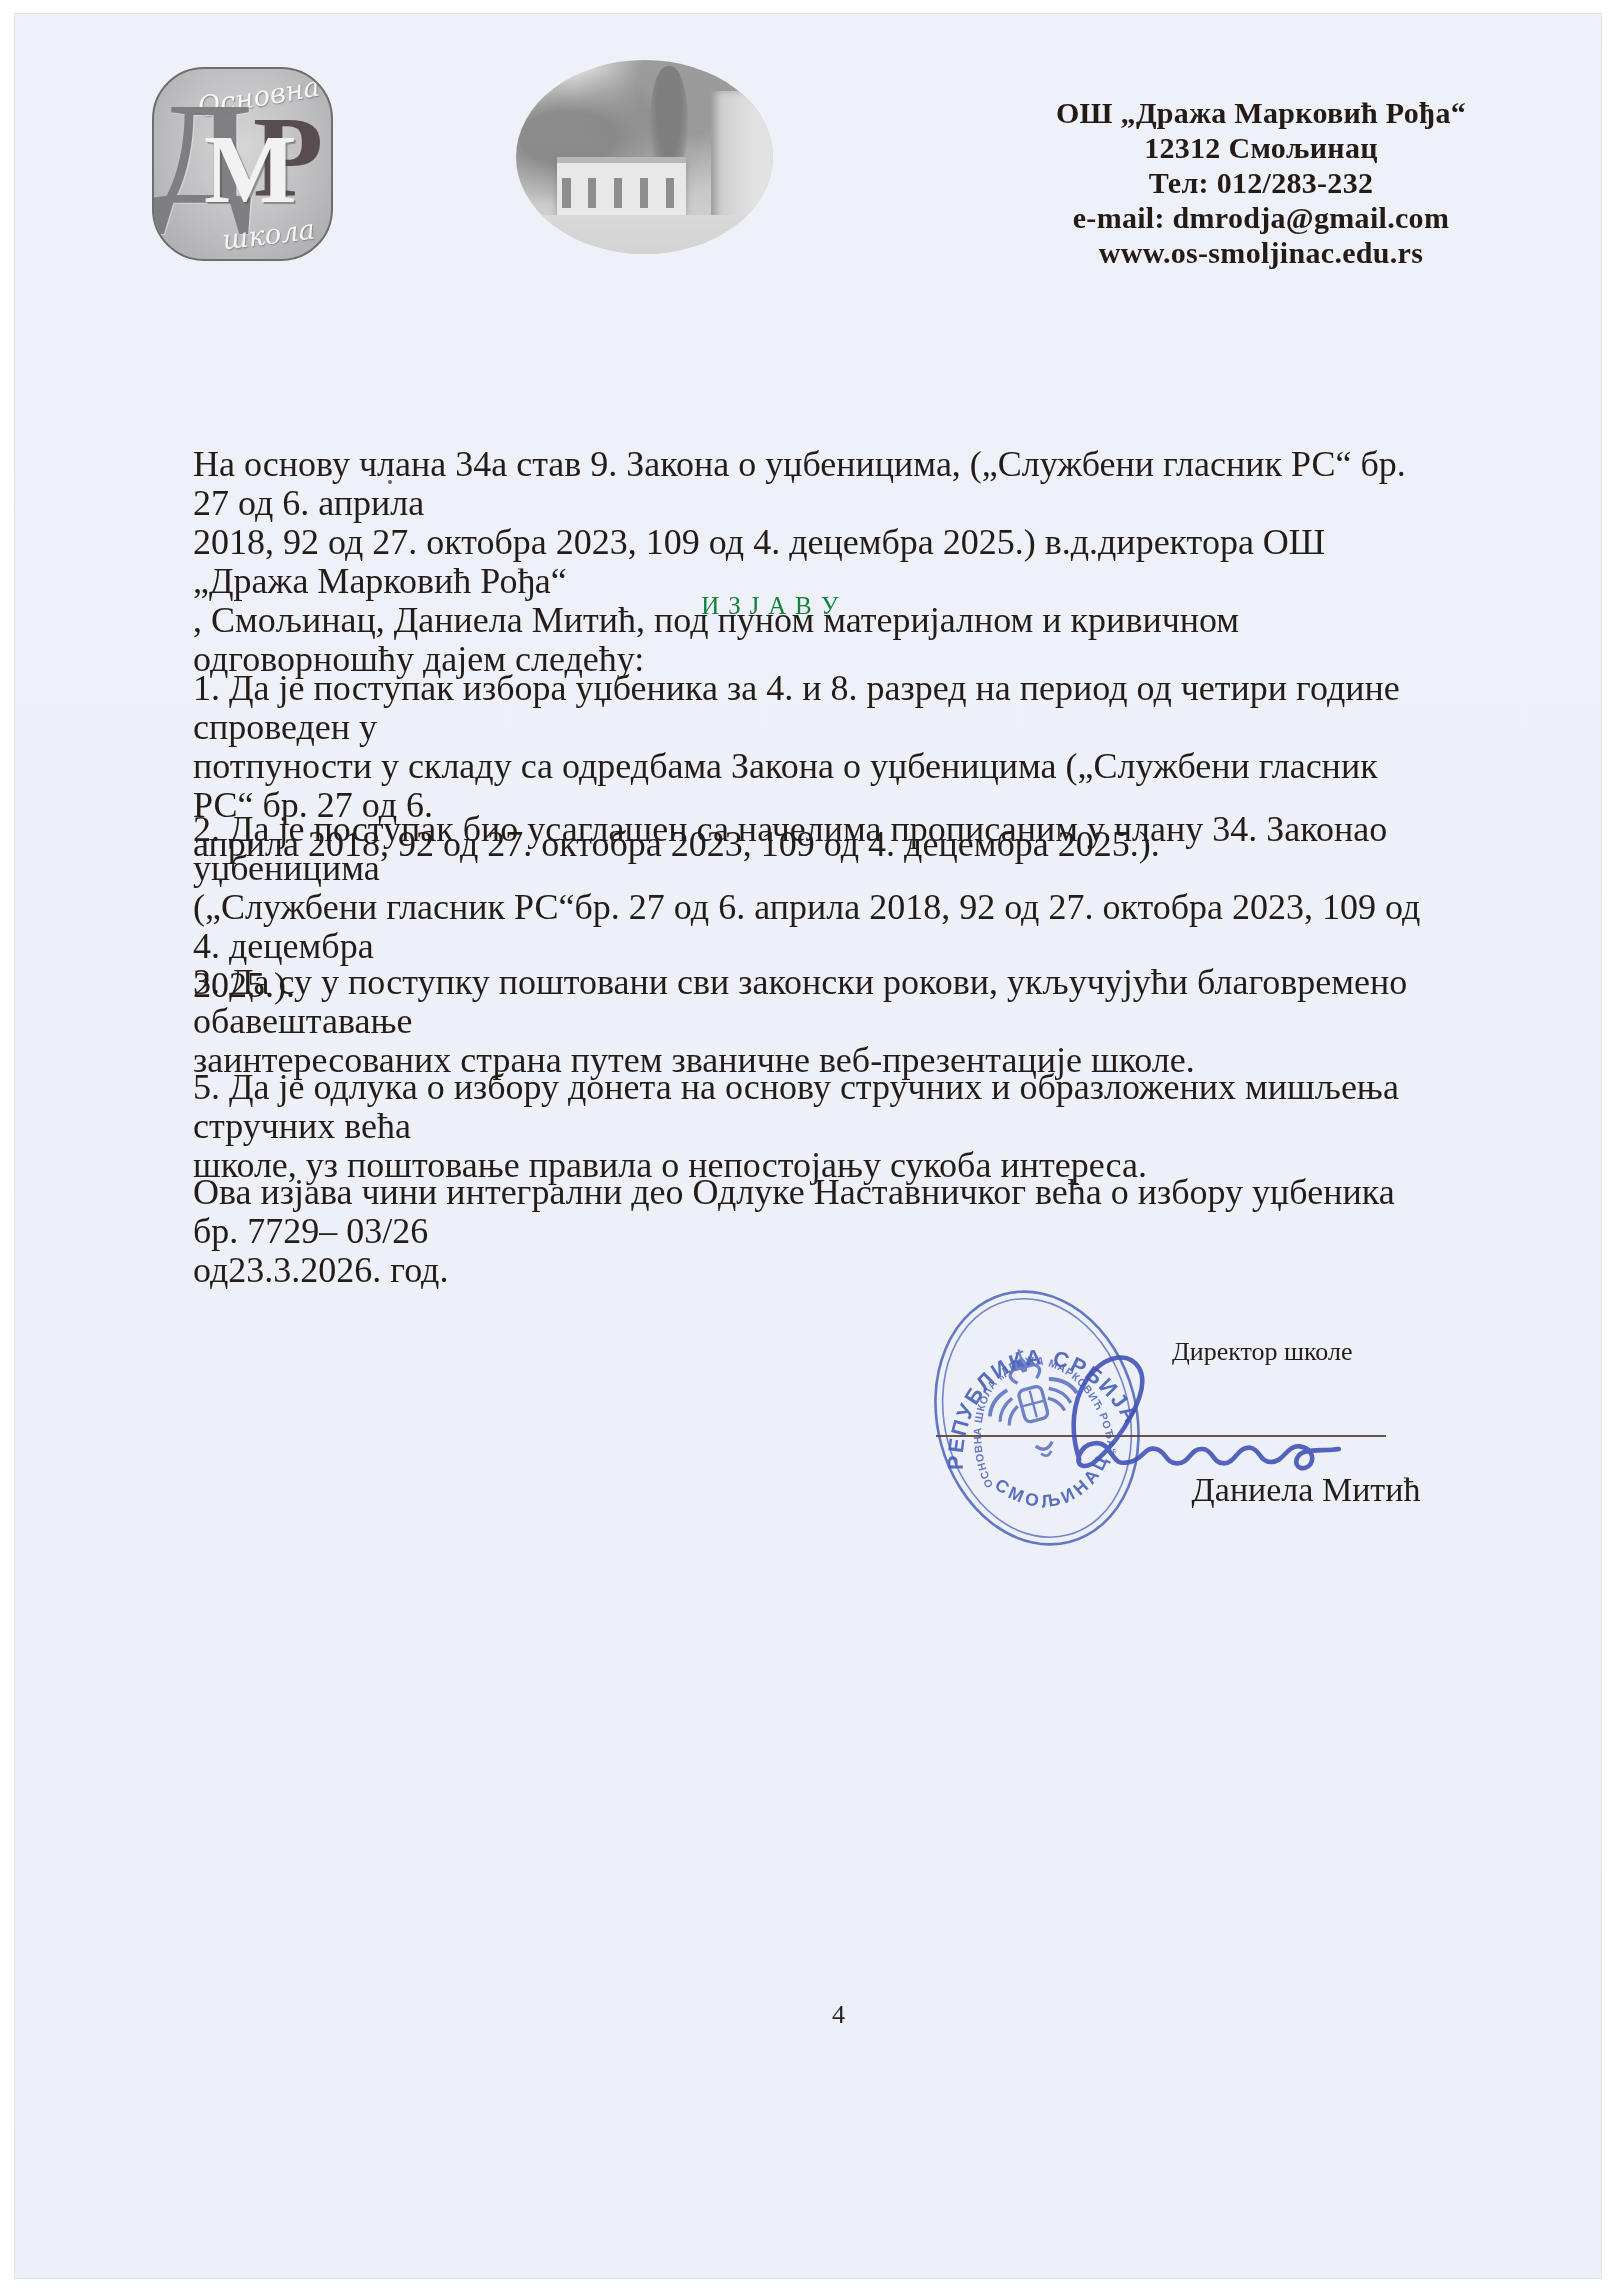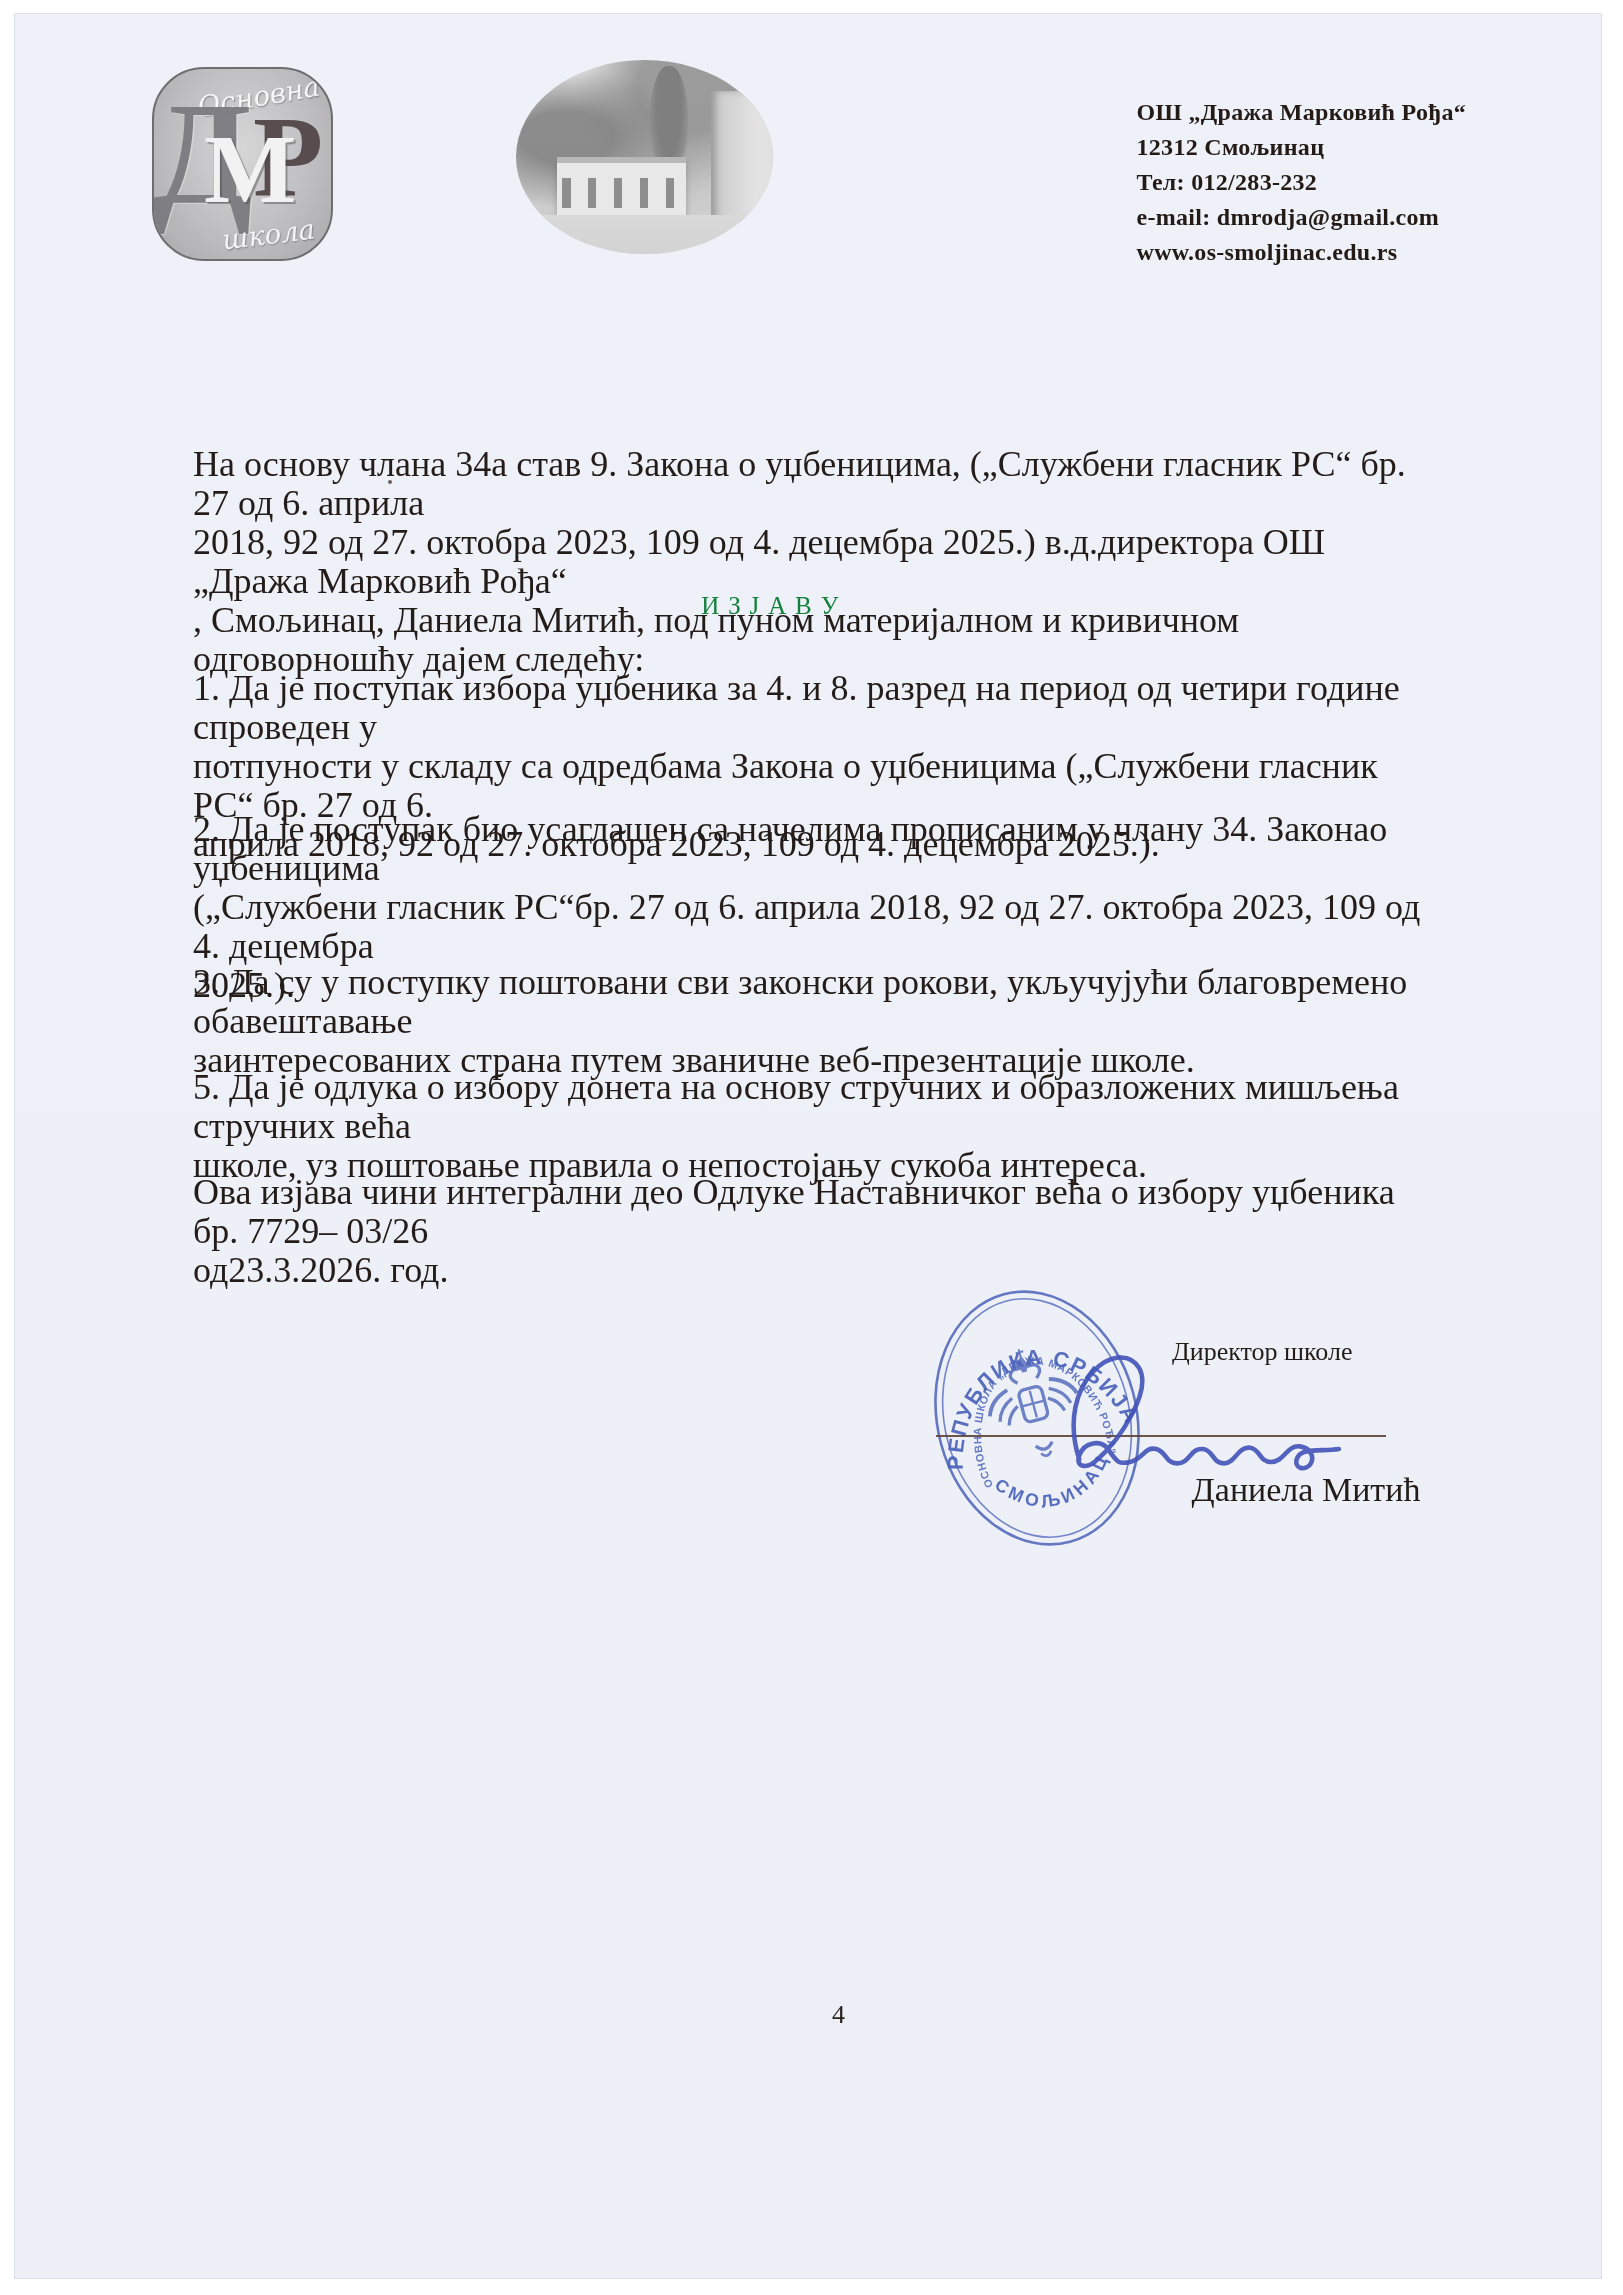--- a/index.html
+++ b/index.html
@@ -83,23 +83,23 @@
     position:absolute;left:76%;top:16%;width:24%;height:68%;
     background:linear-gradient(90deg,#c6cbcf 0%,#dfe2e5 70%);
     box-shadow:inset 5.2px 0 7.9px rgba(96,102,108,.45);
   }
   .photo .ground{
     position:absolute;left:0;top:80%;width:100%;height:20%;
     background:linear-gradient(180deg,#d6dadd 0%,#cfd4d8 100%);
   }
   .head-block{
     right:158px;top:95px;
-    text-align:left;
+    text-align:center;
     font-weight:bold;
-    font-size:24px;line-height:35px;
+    font-size:30px;line-height:35px;
     color:#241b16;
     letter-spacing:0.3px;
   }
   
   .para{
     left:193px;width:1253px;
     font-size:36px;line-height:39px;
     color:#241c18;
     white-space:pre-wrap;
   }

